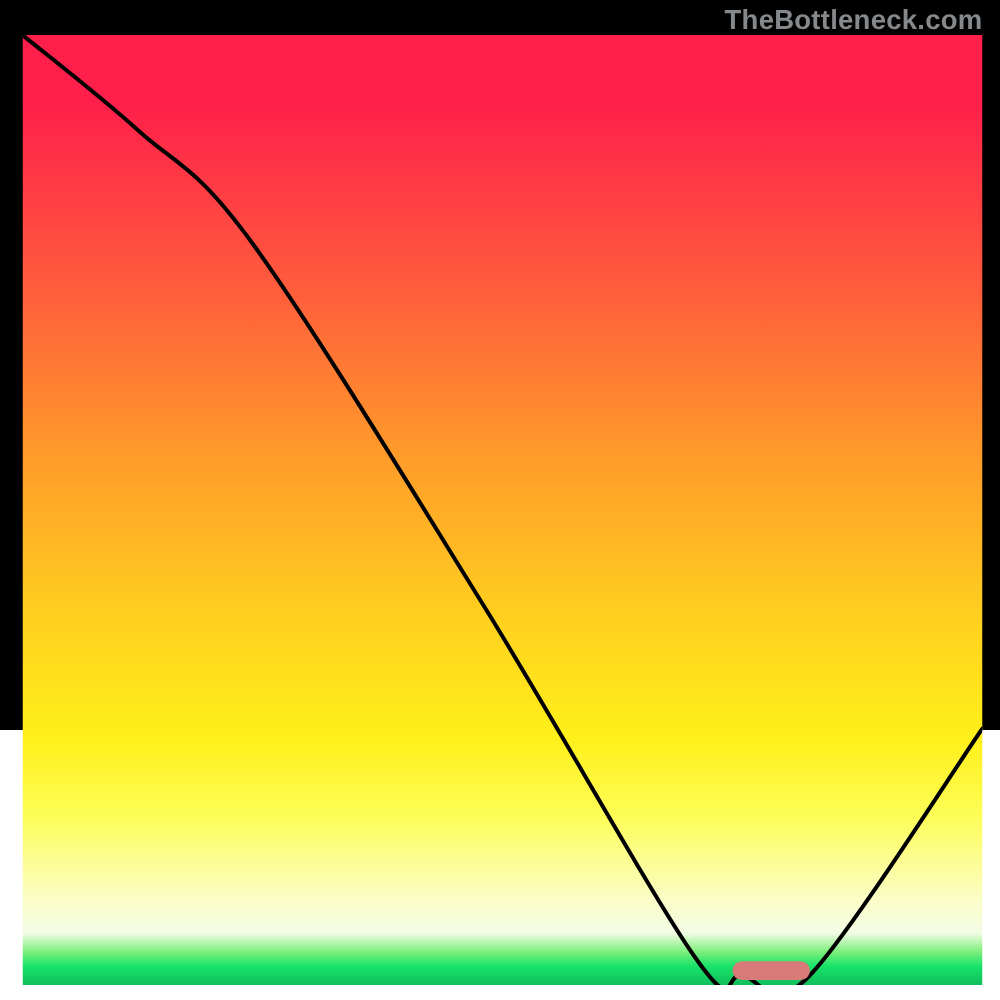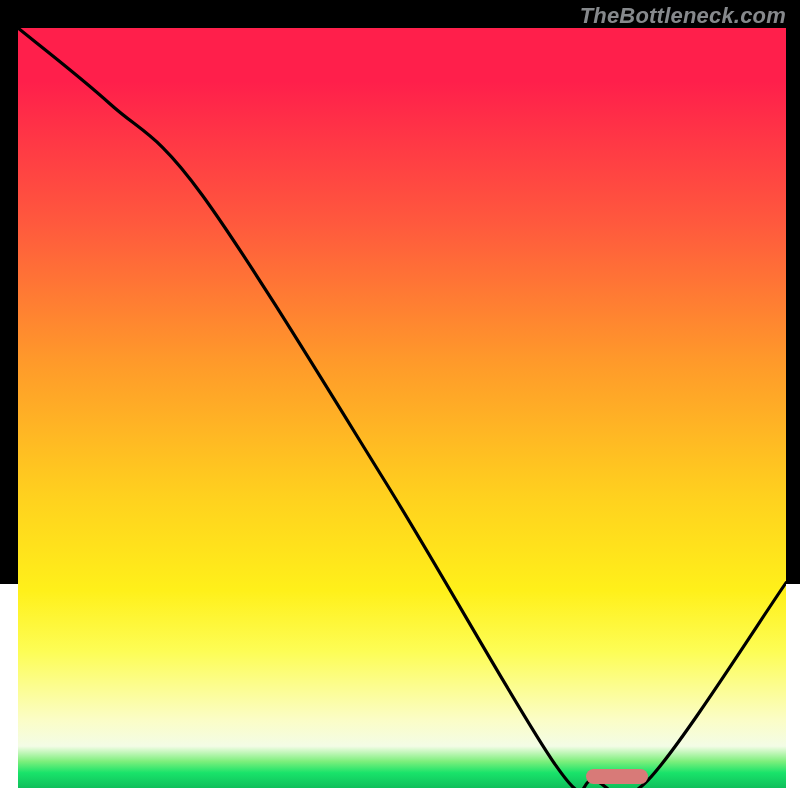--- a/index.html
+++ b/index.html
@@ -2,21 +2,20 @@
 <html><head>
 <meta charset="utf-8">
 <style>
   * { margin: 0; padding: 0; box-sizing: border-box; }
   html, body { width: 800px; height: 800px; overflow: hidden; background: #fff; }
   .frame {
     position: relative;
     width: 800px;
     height: 584px;
     background: #000;
-    font-style: italic;
   }
   .plot {
     position: absolute;
     left: 18px;
     top: 28px;
     width: 768px;
     height: 760px;
     overflow: hidden;
   }
   .gradient {

